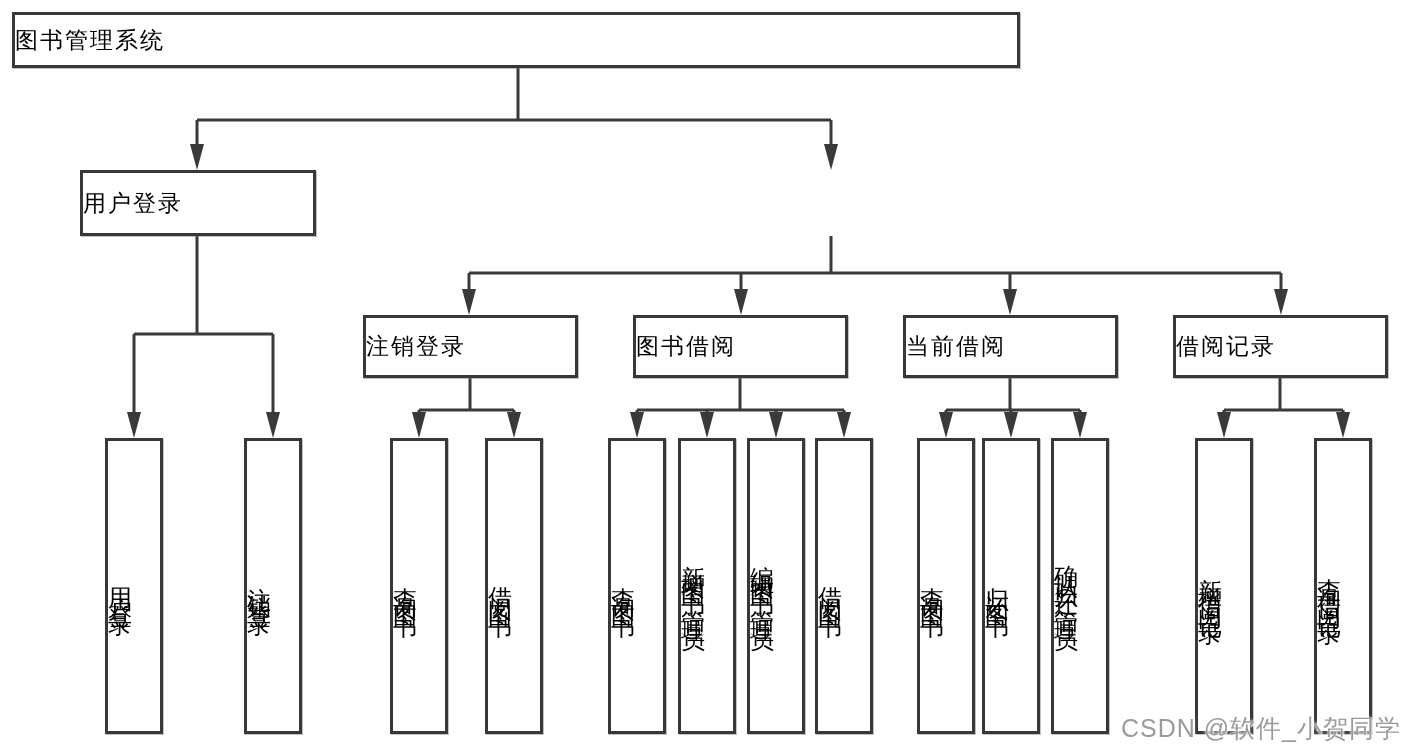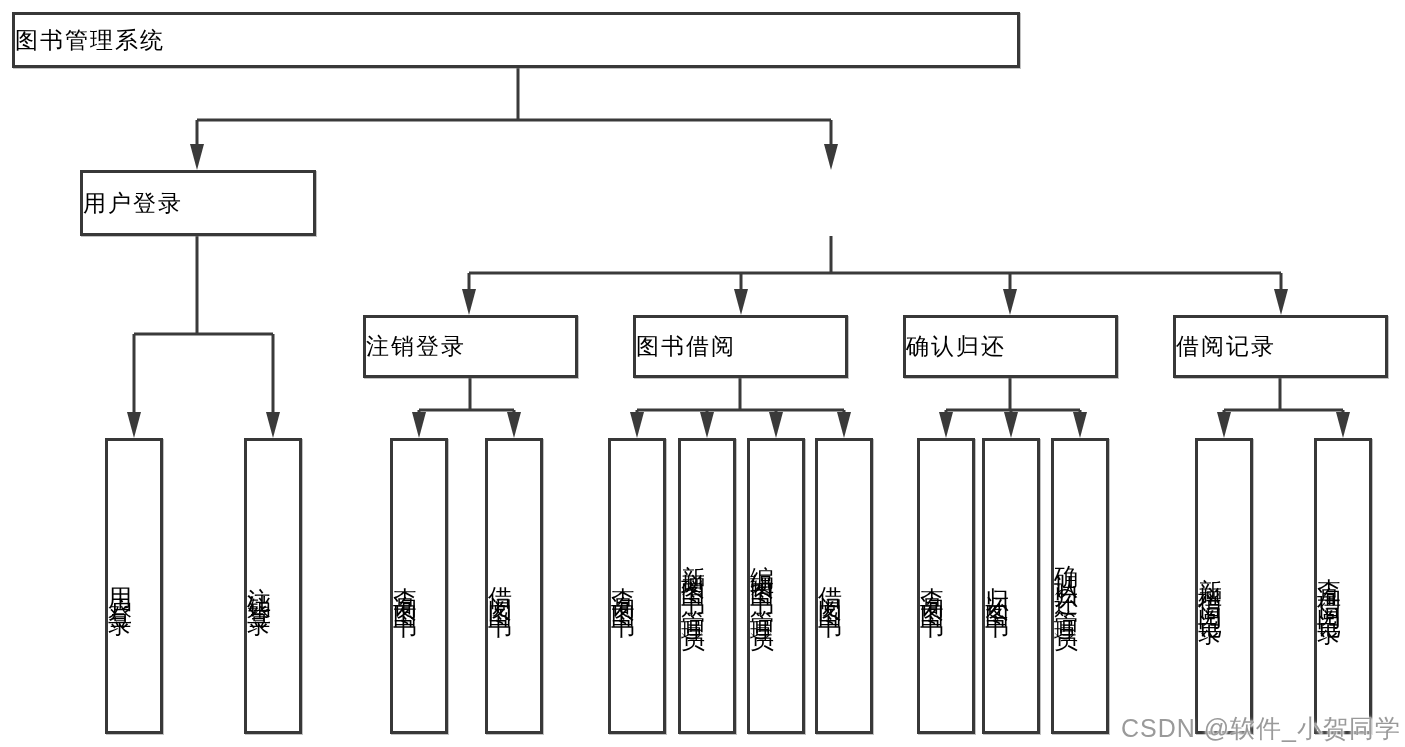--- a/index.html
+++ b/index.html
@@ -142,21 +142,21 @@
     <span>用户登录</span>
   </div>
 
   <div class="box h-box" id="l3-new">
     <span>注销登录</span>
   </div>
   <div class="box h-box" id="l3-borrow">
     <span>图书借阅</span>
   </div>
   <div class="box h-box" id="l3-current">
-    <span>确认归还</span>
+    <span>当前借阅</span>
   </div>
   <div class="box h-box" id="l3-records">
     <span>借阅记录</span>
   </div>
 
   <div class="box v-box" id="leaf-ul-1">
     <span class="v-label">用户登录</span>
   </div>
   <div class="box v-box" id="leaf-ul-2">
     <span class="v-label">注销登录</span>

